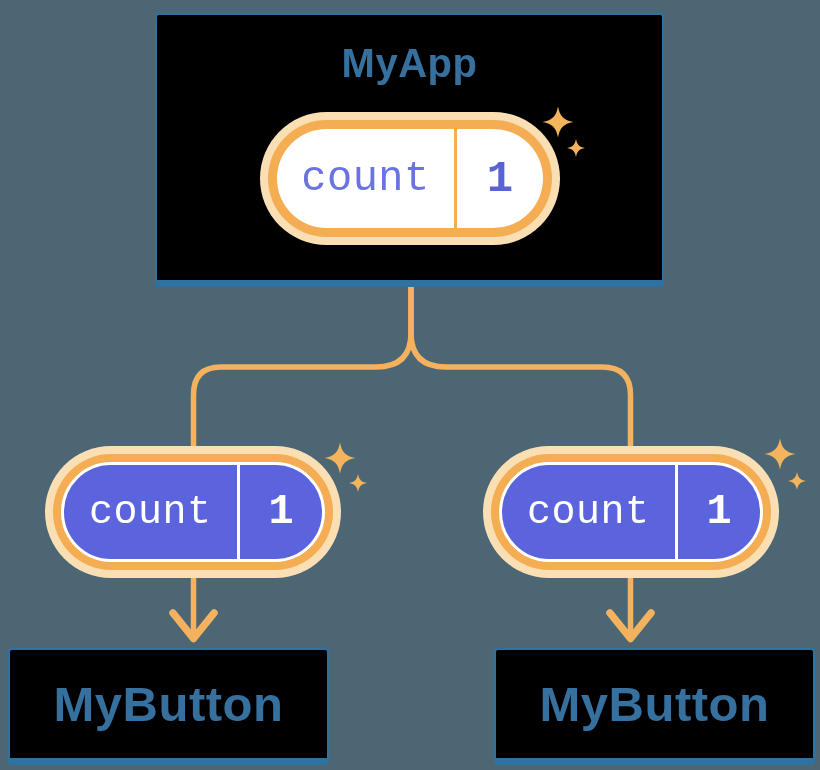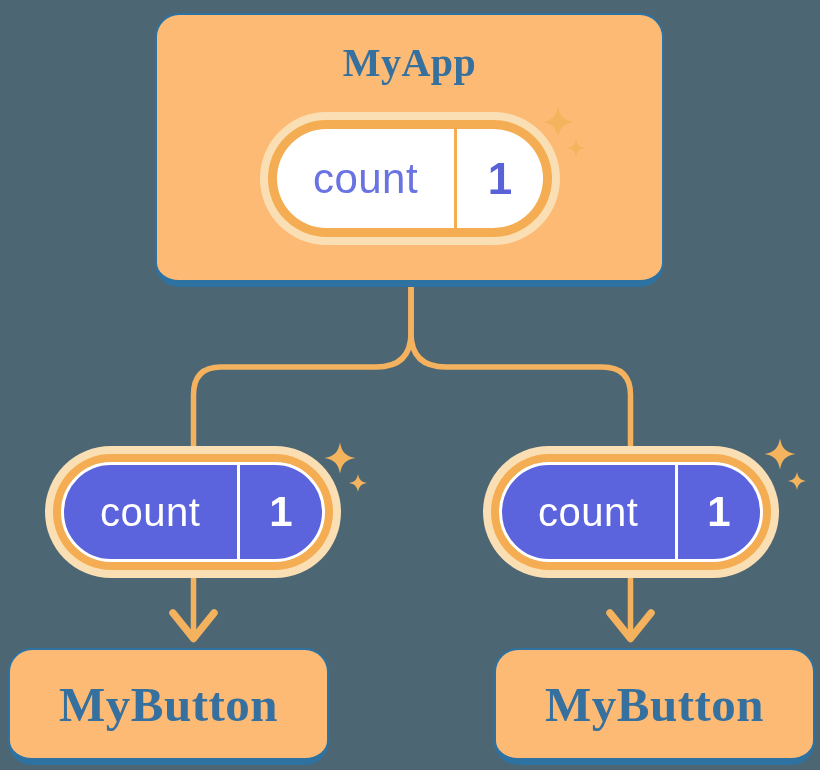--- a/index.html
+++ b/index.html
@@ -19,27 +19,26 @@
     fill:none; stroke:#f4b25f; stroke-width:5.5; stroke-linecap:butt;
   }
   .arrowhead {
     fill:none; stroke:#f4b25f; stroke-width:7.5;
     stroke-linecap:round; stroke-linejoin:round;
   }
   .sparkle { fill:#f4b45e; }
 
   .node-card {
     position:absolute;
-    background:#fdba74;
+    background:#000000;
     border:2.5px solid #2e72a2;
     border-bottom-width:7px;
-    border-radius:24px;
+    border-radius:4px;
     box-sizing:border-box;
     z-index:2;
-    font-family:Liberation Serif, serif;
   }
   .root-card { left:155px; top:13px; width:509px; height:274px; }
   .root-title {
     margin-top:26px;
     text-align:center;
     font-size:40px; line-height:44px;
     font-weight:600;
     color:#36709e;
     letter-spacing:0.5px;
   }
@@ -51,21 +50,21 @@
     font-size:49px; font-weight:600; color:#36709e; letter-spacing:0.5px;
   }
 
   .pill { position:absolute; box-sizing:border-box; z-index:3; }
   .pill-glow {
     width:100%; height:100%; box-sizing:border-box;
     background:#fbdfb4; border-radius:999px; padding:8px;
   }
   .pill-ring {
     width:100%; height:100%; box-sizing:border-box;
-    background:#f4ad52; border-radius:999px; padding:9px;
+    background:#f4ad52; border-radius:999px; padding:9px;font-family:Liberation Mono, monospace;
   }
   .pill-dark .pill-ring { padding:8px; }
   .pill-body {
     width:100%; height:100%; box-sizing:border-box;
     border-radius:999px; overflow:hidden;
     display:flex; align-items:stretch;
     background:#ffffff;
   }
   .pill-dark .pill-body {
     background:#5c64dd;

